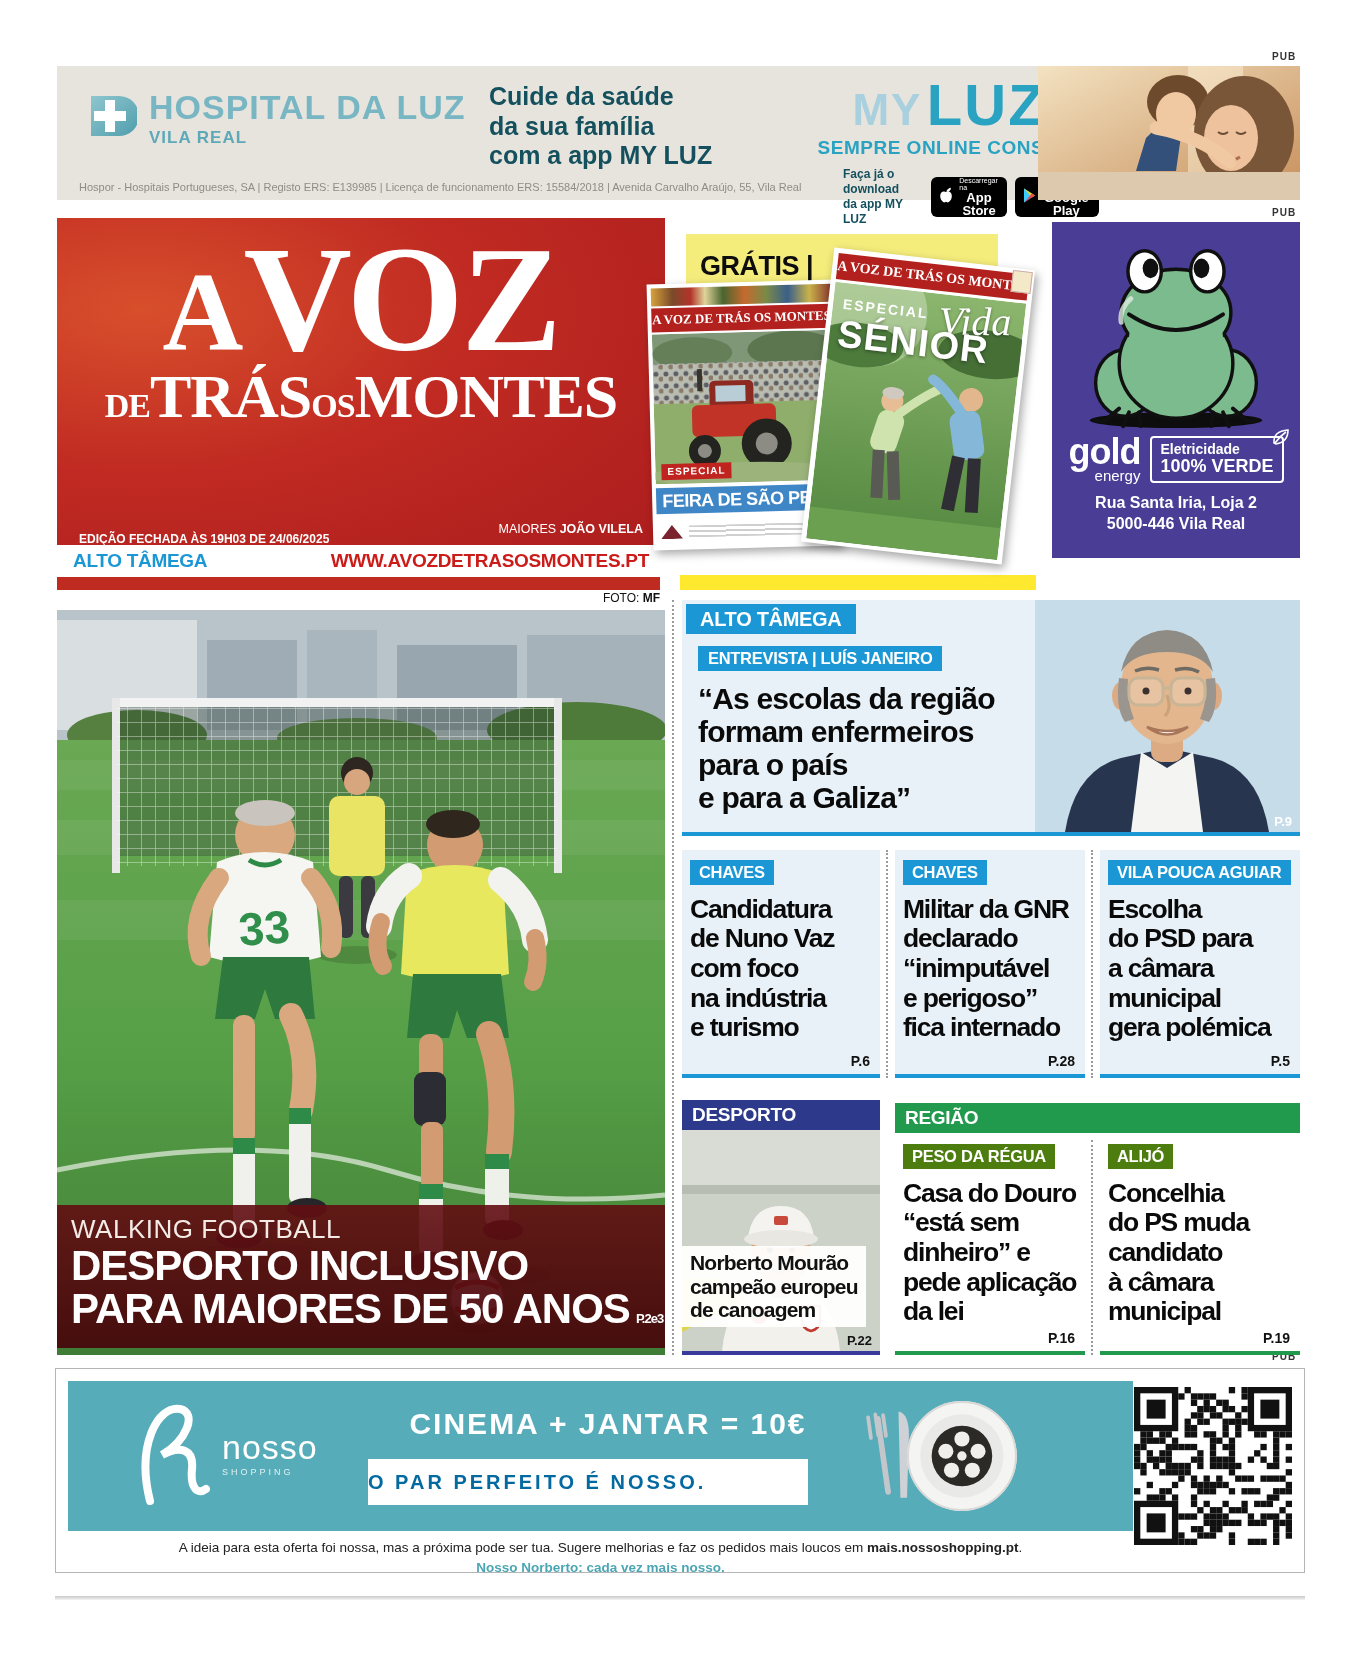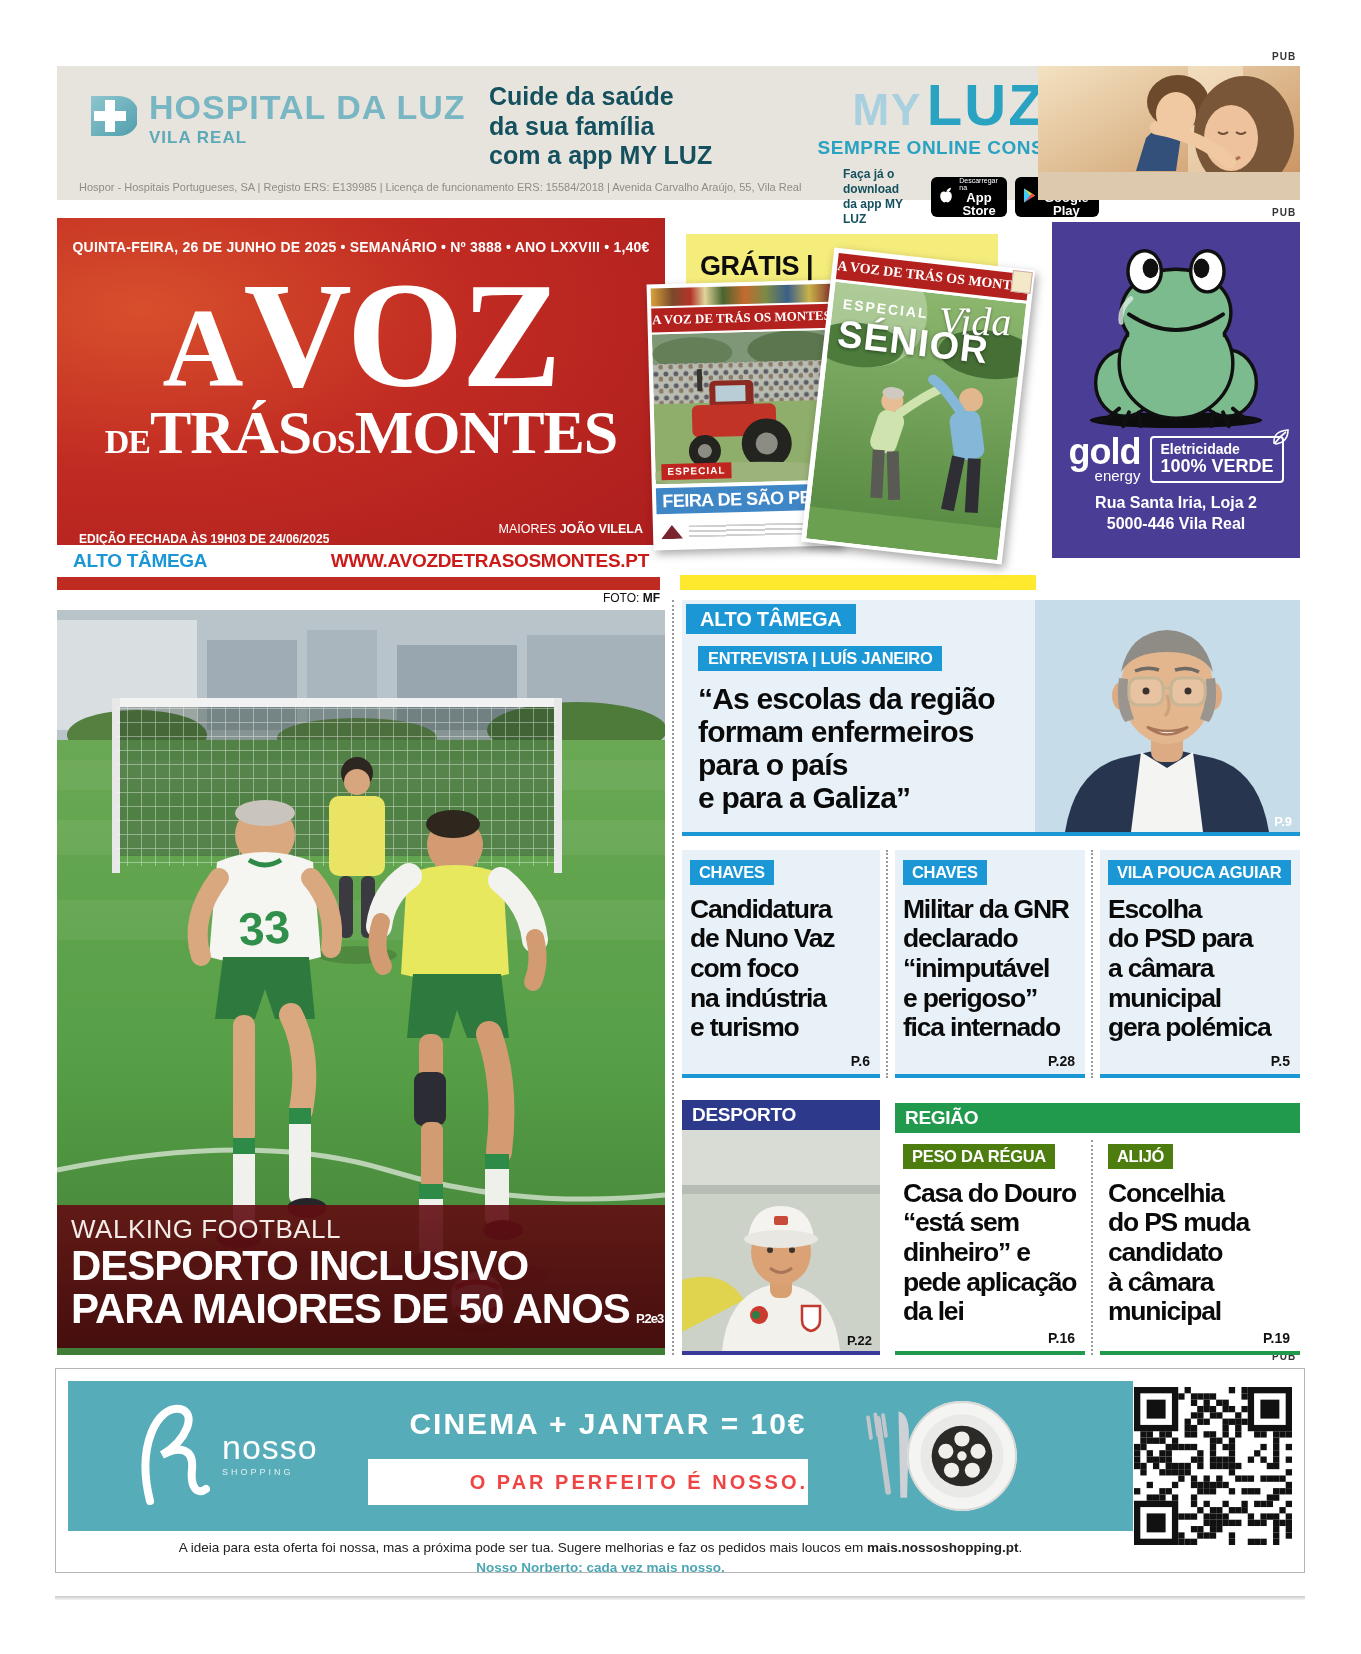--- a/index.html
+++ b/index.html
@@ -123,22 +123,22 @@
   .regiao-box{position:absolute;top:1140px;height:215px;border-bottom:4px solid #229a4e;background:#fff;padding:4px 8px;box-sizing:border-box;}
 
   
   .bottom-ad{left:55px;top:1368px;width:1250px;height:205px;border:1px solid #b5b5b5;background:#fff;box-sizing:border-box;}
   .teal-panel{position:absolute;left:12px;top:12px;width:1065px;height:150px;background:#57acb9;}
   .nosso-logo{position:absolute;left:60px;top:14px;display:flex;align-items:center;gap:12px;}
   .nosso-name{color:#fff;font:34px/1 "Liberation Sans",sans-serif;letter-spacing:1px;}
   .nosso-sub{color:#dff0f2;font:9px/1 "Liberation Sans",sans-serif;letter-spacing:3px;margin-top:4px;}
   .offer{position:absolute;left:290px;top:28px;width:500px;text-align:center;color:#fff;
     font:bold 30px/1 "Liberation Sans",sans-serif;letter-spacing:2px;}
-  .slogan{position:absolute;left:300px;top:78px;width:440px;height:46px;background:#fff;color:#ef4444;
-    font:bold 20px/46px "Liberation Sans",sans-serif;letter-spacing:3px;text-align:right;}
+  .slogan{position:absolute;left:300px;top:78px;width:440px;height:46px;background:#fff;color:#0369a1;
+    font:bold 20px/46px "Liberation Sans",sans-serif;letter-spacing:3px;text-align:left;}
   .plate{position:absolute;left:790px;top:4px;}
   .qr{position:absolute;left:1078px;top:18px;width:158px;height:158px;}
   .footnote{position:absolute;left:12px;top:172px;width:1065px;text-align:center;font:13.5px/1 "Liberation Sans",sans-serif;color:#222;}
   .footnote b{font-weight:bold;}
   .ad-tagline{position:absolute;left:12px;top:192px;width:1065px;text-align:center;font:bold 13.5px/1 "Liberation Sans",sans-serif;color:#4ba6b4;}
   .page-shadow{left:55px;top:1596px;width:1250px;height:4px;background:linear-gradient(#c9c9c9,#f4f4f4);}
 </style>
 </head>
 <body>
 
@@ -224,21 +224,20 @@
         <path d="M180 66 q5 4 10 0 M198 66 q5 4 10 0" stroke="#6b4c33" stroke-width="2" fill="none"></path>
         <path d="M183 89 q9 9 19 2" stroke="#b2704f" stroke-width="3" fill="none"></path>
         <path d="M118 62 q44 8 74 34" stroke="#f0c9a2" stroke-width="13" fill="none" stroke-linecap="round"></path>
         <rect y="106" width="262" height="28" fill="#dcc9ae"></rect>
       </svg>
     </div>
     <div class="abs top-ad-legal">Hospor - Hospitais Portugueses, SA | Registo ERS: E139985 | Licença de funcionamento ERS: 15584/2018 | Avenida Carvalho Araújo, 55, Vila Real</div>
   </div>
 
   <div class="abs masthead">
-    <div class="dateline">QUINTA-FEIRA, 26 DE JUNHO DE 2025 • SEMANÁRIO • Nº 3888 • ANO LXXVIII • 1,40€</div>
     <div class="mast-line1">
       <span class="t-a">A</span><span class="t-voz">VOZ</span>
     </div>
     <div class="mast-line2">
       <span class="t-sm">DE</span><span class="t-lg">TRÁS</span><span class="t-sm">OS</span><span class="t-lg">MONTES</span>
     </div>
     <div class="mast-note">EDIÇÃO FECHADA ÀS 19H03 DE 24/06/2025</div>
     <div class="mast-dir">
       <span>MAIORES</span>
       <b>JOÃO VILELA</b>
@@ -538,20 +537,23 @@
         <rect x="88" y="146" width="22" height="22" rx="8" fill="#d8a071"></rect>
         <ellipse cx="99" cy="122" rx="30" ry="33" fill="#dba275"></ellipse>
         <circle cx="88" cy="120" r="3" fill="#3c322a"></circle>
           <circle cx="110" cy="120" r="3" fill="#3c322a"></circle>
         <path d="M88 138 q11 9 22 0" stroke="#a9765a" stroke-width="3" fill="none"></path>
         <path d="M66 108 q4 -32 33 -32 q29 0 33 32 q-33 -11 -66 0z" fill="#f4f3ef"></path>
         <ellipse cx="99" cy="109" rx="37" ry="9" fill="#e8e7e2"></ellipse>
         <rect x="92" y="86" width="14" height="9" rx="2" fill="#c84a3a"></rect>
       </svg>
     </div>
+    <div class="desporto-caption" style="white-space: pre-line;">Norberto Mourão
+campeão europeu
+de canoagem</div>
     <div class="desporto-page">P.22</div>
   </div>
 
   <div class="abs regiao-header">REGIÃO</div>
   <div class="regiao-box" style="left:895px;width:190px;">
     <span class="badge-green">PESO DA RÉGUA</span>
     <div class="story-headline" style="white-space: pre-line;">Casa do Douro
 “está sem
 dinheiro” e
 pede aplicação

